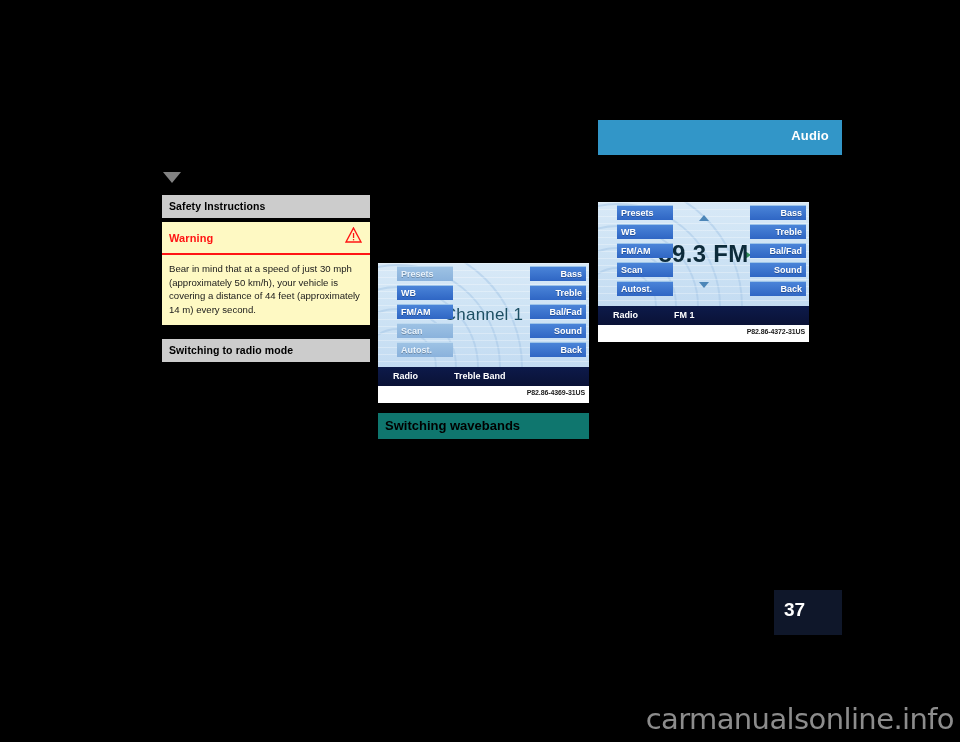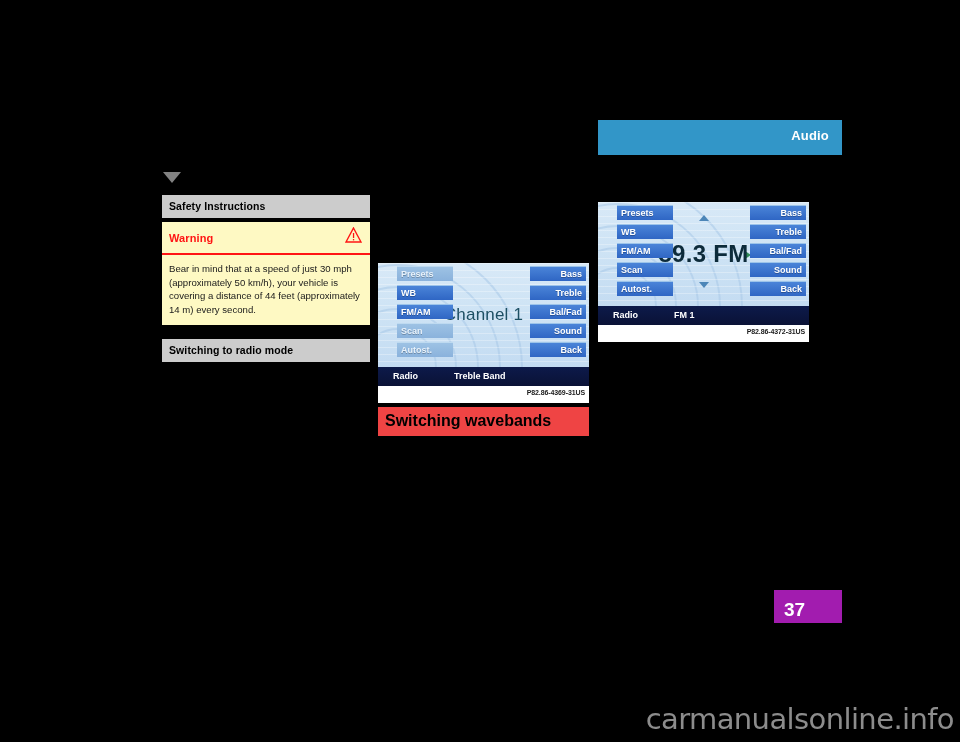--- a/index.html
+++ b/index.html
@@ -275,38 +275,38 @@
     position: absolute;
     right: 4px;
     top: 3px;
     color: #1a1a1a;
     font-size: 7px;
     font-weight: bold;
     letter-spacing: -0.1px;
   }
 
   .fig-heading {
-    margin-top: 4px;
-    background: #ef4444;
+    margin-top: 10px;
+    background: #0f766e;
     color: #000000;
-    font-size: 16px;
+    font-size: 13px;
     font-weight: bold;
     padding: 5px 7px 6px 7px;
     width: 211px;
     box-sizing: border-box;
   }
 
   
   .page-number {
     position: absolute;
     left: 774px;
     top: 590px;
     width: 68px;
-    height: 33px;
-    background: #a21caf;
+    height: 45px;
+    background: #0f172a;
   }
   .page-number span {
     position: absolute;
     left: 10px;
     top: 9px;
     color: #ffffff;
     font-size: 19px;
     font-weight: bold;
   }
 

